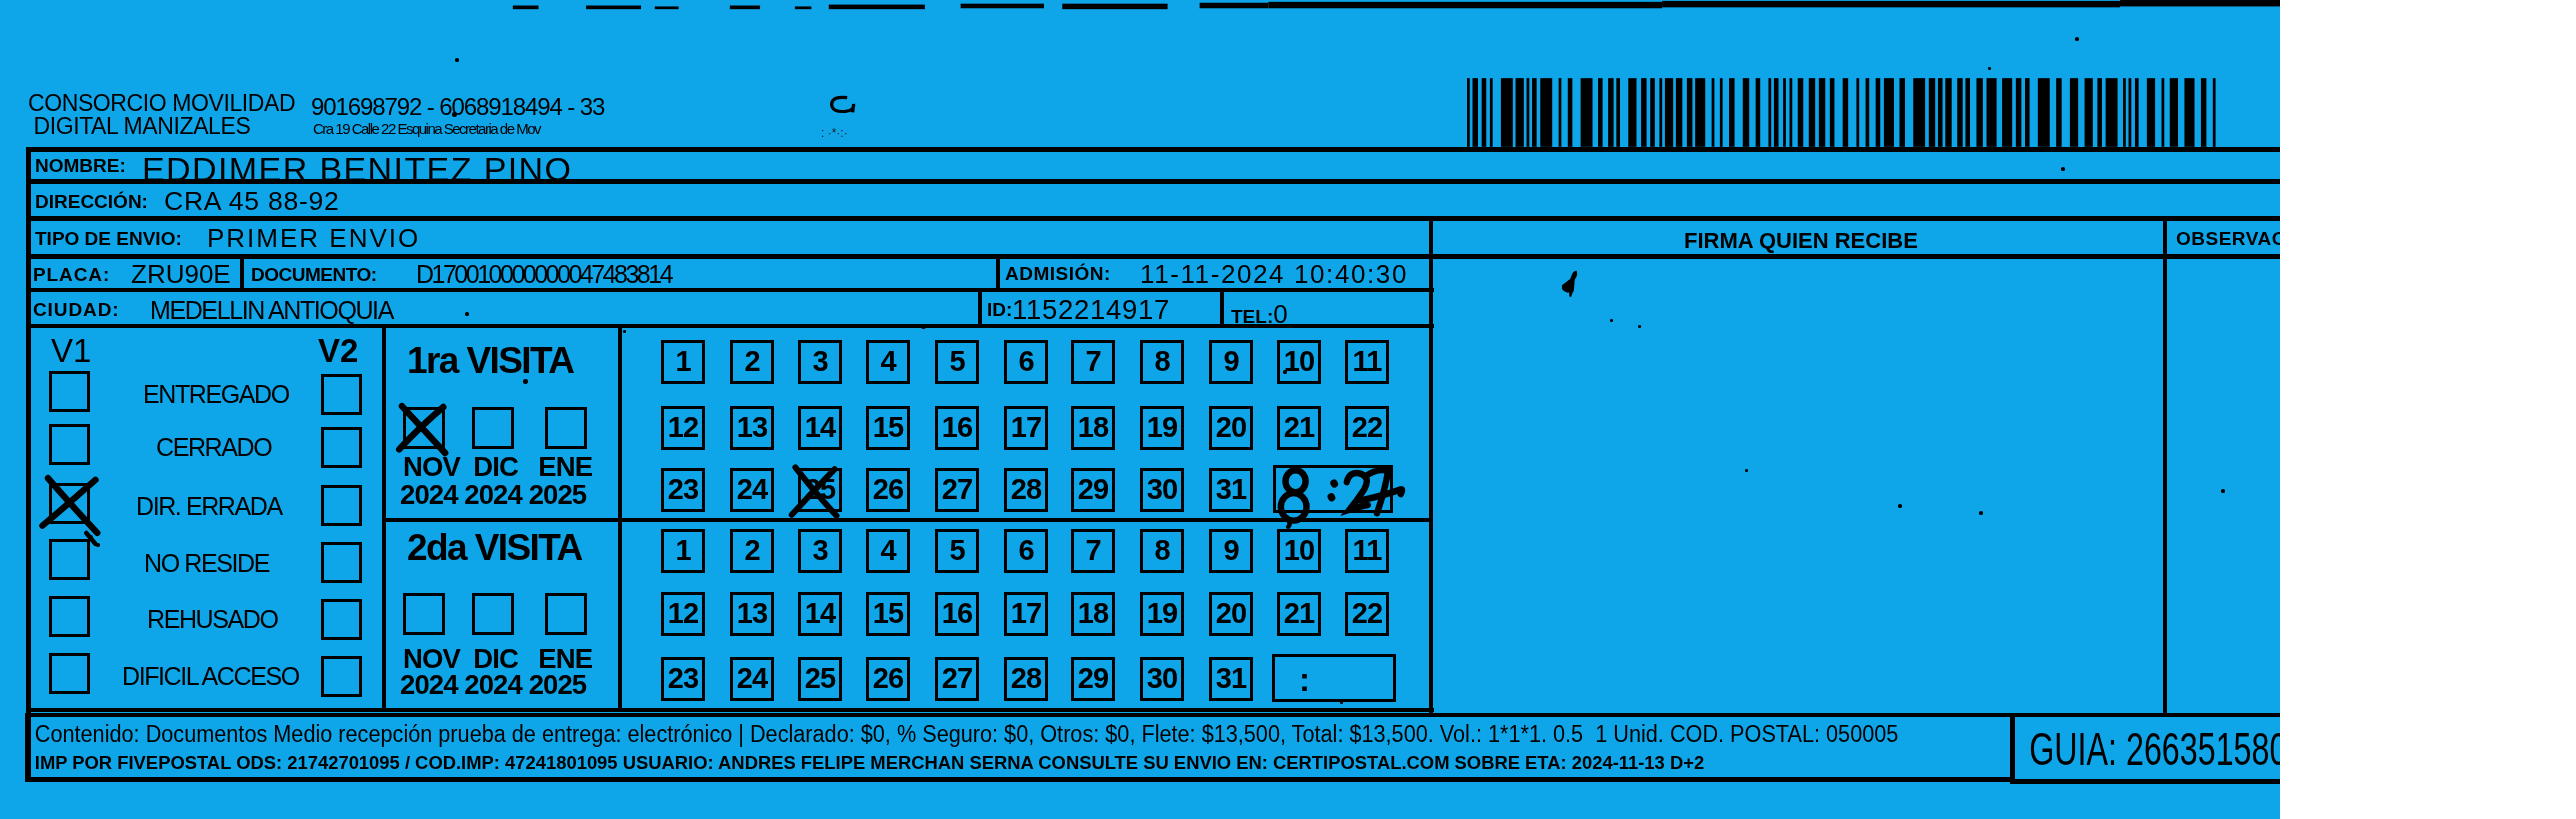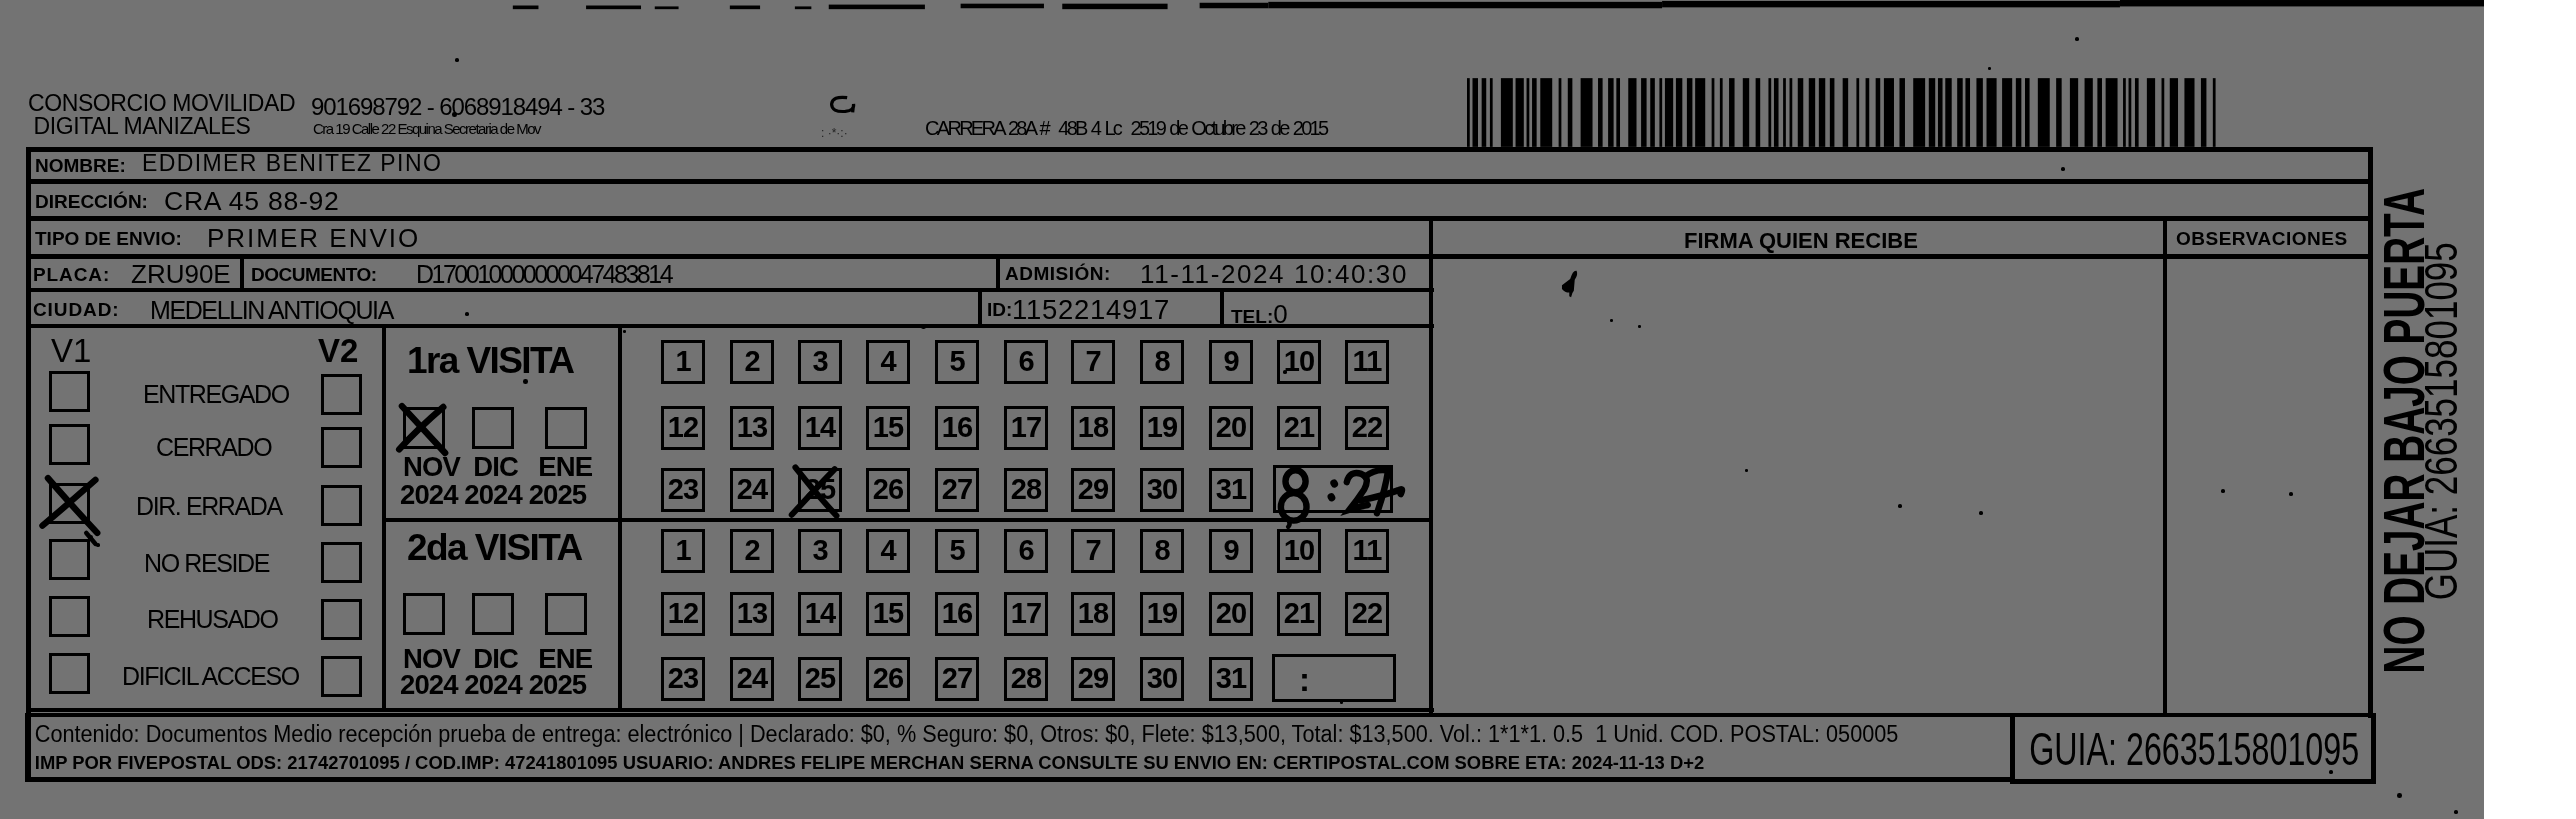--- a/index.html
+++ b/index.html
@@ -1,14 +1,14 @@
 <!DOCTYPE html>
 <html style="font-size:14.7px"><head><meta charset="utf-8"><style>
 html,body{margin:0;padding:0;background:#fff}
-.page{position:relative;width:2484px;height:820px;background:#737373;overflow:hidden;
+.page{position:relative;width:2280px;height:820px;background:#0ea5e9;overflow:hidden;
  font-family:"Liberation Sans",sans-serif;color:#000}
 .abs{position:absolute}
 .hl{position:absolute;background:#000;height:3.7px}
 .vl{position:absolute;background:#000;width:3.7px}
 .lbl{font-weight:bold;font-size:19px;white-space:nowrap}
 .val{font-size:26px;white-space:nowrap}
 .cb{position:absolute;width:35px;height:35px;border:3.7px solid #000}
 .db{position:absolute;width:38px;height:38px;border:3.7px solid #000;font-weight:bold;
  font-size:29px;text-align:center;line-height:37px;letter-spacing:-0.9px}
 .cl{position:absolute;font-weight:normal;font-size:25px;white-space:nowrap;letter-spacing:-1.4px}
@@ -23,21 +23,20 @@
 
 <div class="abs val" style="left:313px;top:120px;font-size:15px;letter-spacing:-1.5px">Cra 19 Calle 22 Esquina Secretaria de Mov</div>
 
 <svg class="abs" style="left:827px;top:94px" width="33" height="22" fill="none" stroke="#000" stroke-width="3.5" viewBox="0 0 36 24">
       <path d="M22 4 Q6 2 5 11 Q5 20 20 19 Q30 18 29 11 L28 20"></path>
     </svg>
 
 <div class="abs" style="left:821px;top:126px;font-size:12px;color:#222">: ·*·:·</div>
 
 
-<div class="abs val" style="left:925px;top:117px;font-size:20px;letter-spacing:-2.7px;word-spacing:2.3px">CARRERA 28A #&nbsp; 48B 4 Lc&nbsp; 2519 de Octubre 23 de 2015</div>
 
 <svg class="abs" style="left:1467px;top:78px" width="755" height="69" viewBox="0 0 824 75" fill="#000">
       <rect x="0" y="0" width="3" height="75"></rect>
       <rect x="6" y="0" width="6" height="75"></rect>
       <rect x="16" y="0" width="5" height="75"></rect>
       <rect x="25" y="0" width="3" height="75"></rect>
       <rect x="37" y="0" width="13" height="75"></rect>
       <rect x="53" y="0" width="9" height="75"></rect>
       <rect x="65" y="0" width="3" height="75"></rect>
       <rect x="71" y="0" width="5" height="75"></rect>
@@ -165,21 +164,21 @@
 <div class="vl" style="left:1220px;top:292px;height:36px;width:3.7px"></div>
 
 <div class="vl" style="left:382px;top:328px;height:384px;width:3.7px"></div>
 
 <div class="vl" style="left:618px;top:328px;height:384px;width:3.7px"></div>
 
 <div class="vl" style="left:2010px;top:713px;height:70px;width:4.6px"></div>
 
 <div class="abs lbl" style="left:35px;top:155px">NOMBRE:</div>
 
-<div class="abs val" style="left:142px;top:150px;font-size:23px;letter-spacing:1.4px">EDDIMER BENITEZ PINO</div>
+<div class="abs val" style="left:142px;top:150px;font-size:34px;letter-spacing:1.4px">EDDIMER BENITEZ PINO</div>
 
 <div class="abs lbl" style="left:35px;top:191px">DIRECCIÓN:</div>
 
 <div class="abs val" style="left:164px;top:186px;font-size:26.6px;letter-spacing:0.7px">CRA 45 88-92</div>
 
 <div class="abs lbl" style="left:35px;top:228px">TIPO DE ENVIO:</div>
 
 <div class="abs val" style="left:207px;top:223px;letter-spacing:2px">PRIMER ENVIO</div>
 
 <div class="abs lbl" style="left:1684px;top:228px;font-size:22px">FIRMA QUIEN RECIBE</div>

